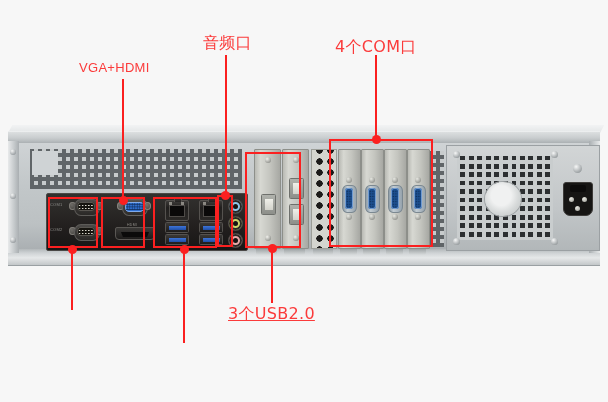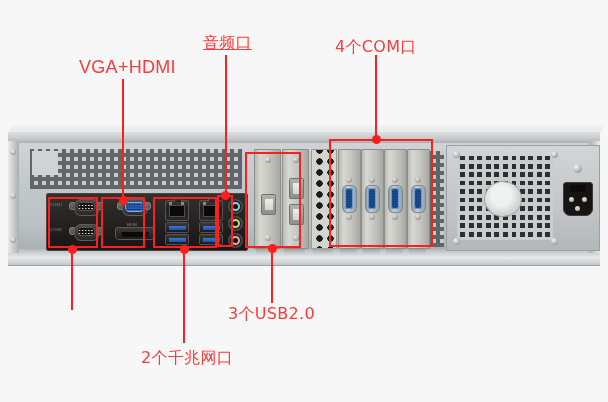--- a/index.html
+++ b/index.html
@@ -13,21 +13,21 @@
     height: 402px;
     background: #f7f7f7;
     overflow: hidden;
     font-family: "Liberation Sans", "DejaVu Sans", sans-serif;
   }
 
   
   .anno {
     position: absolute;
     color: #fb3b3b;
-    font-size: 18px;
+    font-size: 13px;
     font-weight: 500;
     letter-spacing: .3px;
     white-space: pre;
     line-height: 21px;
   }
   .anno.cjk { font-family: "DejaVu Sans", "Liberation Sans", sans-serif; font-size: 16px; }
 
   
   .lead {
     position: absolute;
@@ -487,37 +487,36 @@
         <div class="pin" style="left:11px; top:23px;"></div>
       </div>
     </div>
   </div>
 
   <div class="anno" style="left:79px; top:57px;">VGA+HDMI</div>
   <div class="lead" style="left:122px; top:79px; width:2px; height:125px;"></div>
   <div class="dot" style="left:119px; top:196px;"></div>
   <div class="box" style="left:101px; top:197px; width:44px; height:51px;"></div>
 
-  <div class="anno cjk" style="left:203px; top:32px;text-decoration:underline;">音频口</div>
+  <div class="anno cjk" style="left:203px; top:32px;">音频口</div>
   <div class="lead" style="left:225px; top:55px; width:2px; height:140px;"></div>
   <div class="dot" style="left:221px; top:191px;"></div>
   <div class="box" style="left:217px; top:195px; width:16px; height:52px;"></div>
 
   <div class="anno cjk" style="left:335px; top:36px;">4个COM口</div>
   <div class="lead" style="left:375px; top:55px; width:2px; height:85px;"></div>
   <div class="dot" style="left:372px; top:135px;"></div>
   <div class="box" style="left:329px; top:139px; width:104px; height:108px;"></div>
 
   <div class="box" style="left:48px; top:197px; width:50px; height:51px;"></div>
   <div class="dot" style="left:68px; top:245px;"></div>
   <div class="lead" style="left:71px; top:250px; width:2px; height:60px;"></div>
 
   <div class="box" style="left:153px; top:197px; width:64px; height:51px;"></div>
   <div class="dot" style="left:180px; top:245px;"></div>
   <div class="lead" style="left:183px; top:250px; width:2px; height:93px;"></div>
-  <div class="anno cjk" style="left:141px; top:347px;">2个千兆网口</div>
 
   <div class="box" style="left:245px; top:152px; width:56px; height:96px;"></div>
   <div class="dot" style="left:268px; top:244px;"></div>
   <div class="lead" style="left:271px; top:249px; width:2px; height:54px;"></div>
-  <div class="anno cjk" style="left:228px; top:303px;">3个USB2.0</div>
+  <div class="anno cjk" style="left:228px; top:303px;text-decoration:underline;">3个USB2.0</div>
 
 </div>
 
 </body></html>

